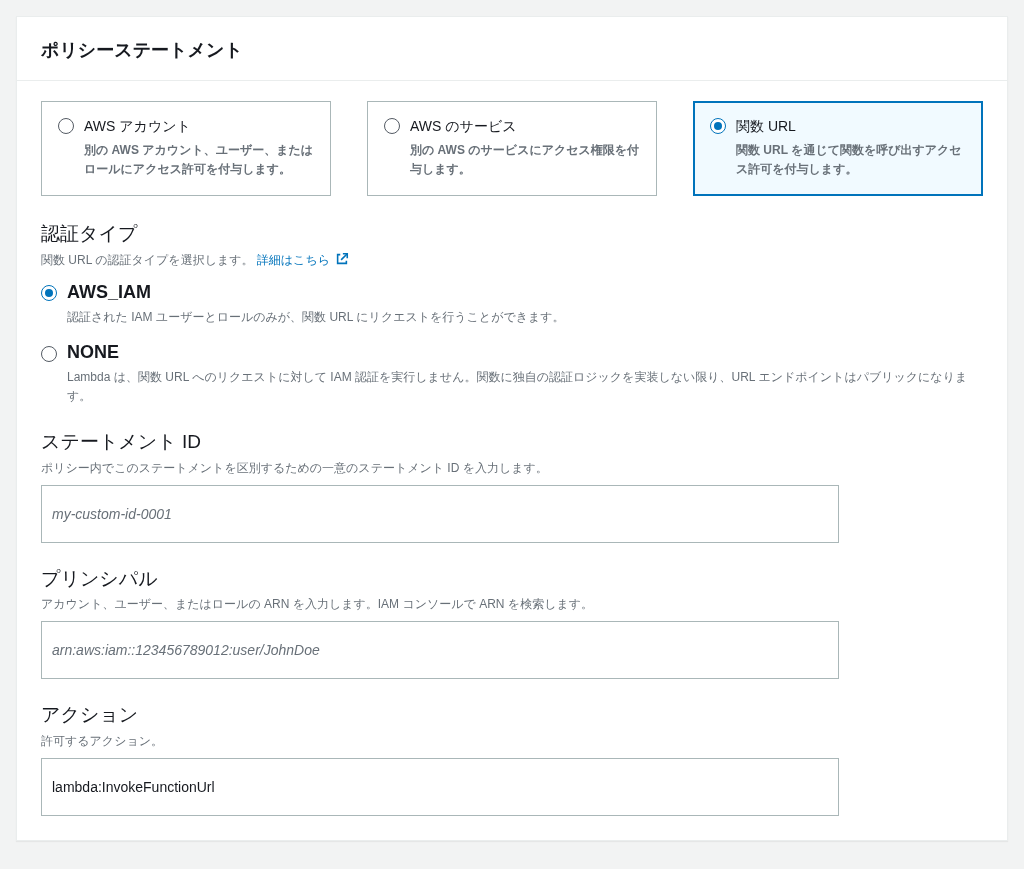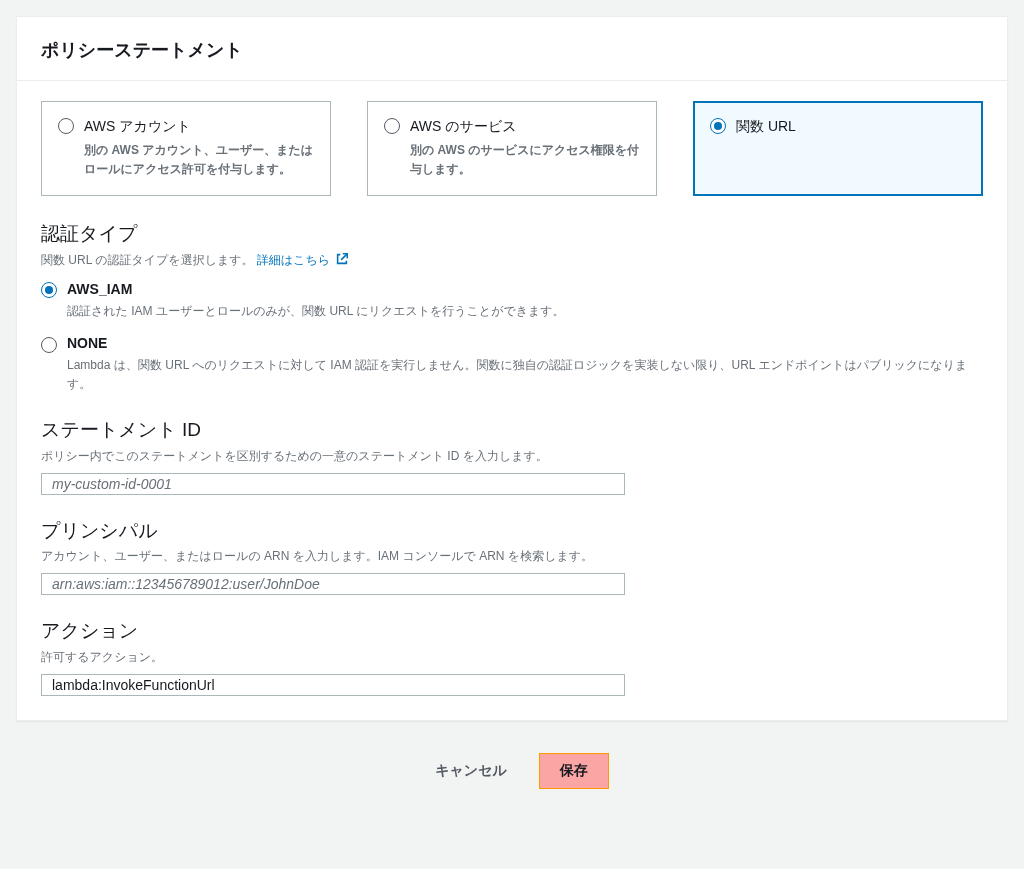--- a/index.html
+++ b/index.html
@@ -119,33 +119,33 @@
       margin-bottom: 12px;
     }
     .radio-item-row {
       display: flex;
       align-items: center;
       gap: 10px;
       cursor: pointer;
     }
     .radio-item-label {
       font-weight: 700;
-      font-size: 14px;
+      font-size: 18px;
     }
     .radio-item-desc {
       font-size: 12px;
       color: #687078;
       margin-left: 26px;
       margin-top: 2px;
       line-height: 1.6;
     }
     .form-input {
-      width: 584px;
+      width: 798px;
       max-width: 100%;
-      padding: 2px 10px;
+      padding: 20px 10px;
       border: 1px solid #aab7b8;
       font-size: 14px;
       color: #16191f;
       background: #fff;
       font-family: inherit;
     }
     .form-input::placeholder {
       color: #687078;
       font-style: italic;
     }
@@ -199,20 +199,21 @@
           <span class="card-title">AWS のサービス</span>
         </div>
         <div class="card-desc">別の AWS のサービスにアクセス権限を付与します。</div>
       </div>
 
       <div class="card selected">
         <div class="card-top">
           <span class="radio-circle checked"></span>
           <span class="card-title">関数 URL</span>
         </div>
+        <div class="card-desc">関数 URL を通じて関数を呼び出すアクセス許可を付与します。</div>
       </div>
     </div>
 
     <div class="section">
       <div class="section-title">認証タイプ</div>
       <div class="section-hint">
         <span>関数 URL の認証タイプを選択します。</span>
         <a class="link">
           <span>詳細はこちら</span>
           <span class="ext-icon">

